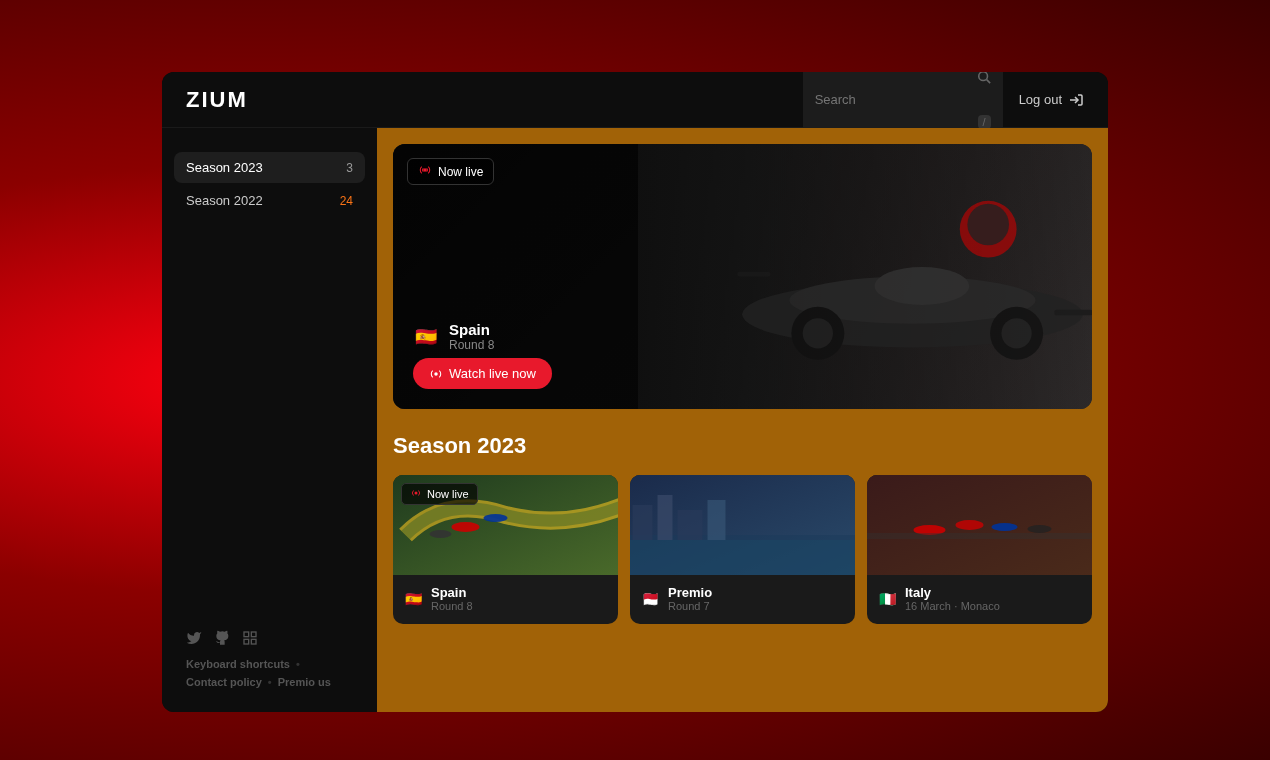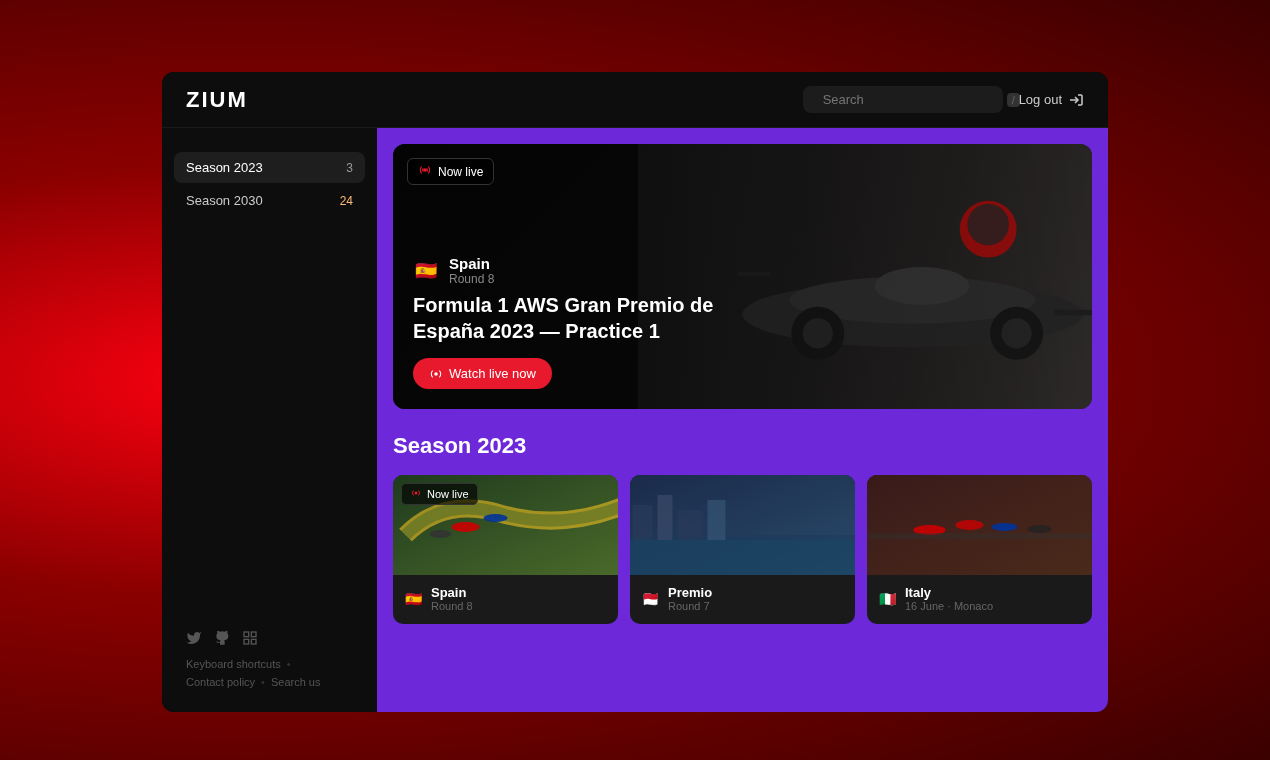--- a/index.html
+++ b/index.html
@@ -59,20 +59,21 @@
     }
 
     .search-bar {
       display: flex;
       align-items: flex-end;
       background: #1c1c1c;
       border-radius: 8px;
       padding: 6px 12px;
       gap: 8px;
       width: 200px;
+      flex-direction: column;
     }
 
     .search-icon-svg {
       width: 14px;
       height: 14px;
       color: #666;
     }
 
     .search-input {
       background: transparent;
@@ -136,21 +137,21 @@
       color: #ccc;
       font-size: 13px;
     }
 
     .season-item.active {
       background: #1e1e1e;
       color: #fff;
     }
 
     .season-count {
-      color: #fdba74;
+      color: #f97316;
       font-size: 12px;
     }
 
     .season-item.active .season-count {
       color: #999;
     }
 
     .sidebar-footer {
       padding: 8px 12px;
     }
@@ -166,36 +167,37 @@
       font-size: 16px;
       cursor: pointer;
     }
 
     .sidebar-links {
       display: flex;
       gap: 6px;
       font-size: 11px;
       color: #555;
       flex-wrap: wrap;
+      font-weight: bold;
     }
 
     .sidebar-links span {
       cursor: pointer;
     }
 
     .sidebar-links .dot {
       color: #333;
     }
 
     
     .content-area {
       flex: 1;
       overflow-y: auto;
       padding: 16px;
-      background: #6d28d9;
+      background: #a16207;
     }
 
     .content-area::-webkit-scrollbar {
       width: 4px;
     }
     .content-area::-webkit-scrollbar-track {
       background: #111;
     }
     .content-area::-webkit-scrollbar-thumb {
       background: #333;
@@ -430,21 +432,21 @@
 
     <div class="sidebar">
       <div class="season-list">
 
         <div class="season-item active">
           <span>Season 2023</span>
           <span class="season-count">3</span>
         </div>
 
         <div class="season-item">
-          <span>Season 2030</span>
+          <span>Season 2022</span>
           <span class="season-count">24</span>
         </div>
 
 
 
       </div>
 
       <div class="sidebar-footer">
         <div class="sidebar-icons">
 
@@ -467,21 +469,21 @@
               <rect x="3" y="14" width="7" height="7"></rect>
               <rect x="14" y="14" width="7" height="7"></rect>
             </svg>
           </span>
         </div>
         <div class="sidebar-links">
           <span>Keyboard shortcuts</span>
           <span class="dot">•</span>
           <span>Contact policy</span>
           <span class="dot">•</span>
-          <span>Search us</span>
+          <span>Premio us</span>
         </div>
       </div>
     </div>
 
     <div class="content-area">
 
       <div class="hero-card">
 
         <div class="hero-image"></div>
 
@@ -535,21 +537,20 @@
         <div class="hero-content">
           <div class="hero-country">
             <div class="flag-circle">
               <span>🇪🇸</span>
             </div>
             <div>
               <div class="hero-country-name">Spain</div>
               <div class="hero-round">Round 8</div>
             </div>
           </div>
-          <div class="hero-title">Formula 1 AWS Gran Premio de España 2023 — Practice 1</div>
           <button class="watch-live-btn">
             <svg width="14" height="14" viewBox="0 0 24 24" fill="none">
               <circle cx="12" cy="12" r="3" fill="#fff"></circle>
               <path d="M6.3 6.3a8 8 0 000 11.4" stroke="#fff" stroke-width="1.8" fill="none"></path>
               <path d="M17.7 6.3a8 8 0 010 11.4" stroke="#fff" stroke-width="1.8" fill="none"></path>
             </svg>
             <span>Watch live now</span>
           </button>
         </div>
       </div>
@@ -648,21 +649,21 @@
                 <ellipse cx="180" cy="54" rx="12" ry="4" fill="#222" opacity="0.8"></ellipse>
 
                 <rect x="0" y="58" width="240" height="6" fill="#333" opacity="0.4"></rect>
               </svg>
             </div>
             <div class="race-card-info">
               <div class="race-card-country">
                 <div class="flag-small">🇮🇹</div>
                 <div>
                   <div class="race-card-name">Italy</div>
-                  <div class="race-card-round">16 June · Monaco</div>
+                  <div class="race-card-round">16 March · Monaco</div>
                 </div>
               </div>
             </div>
           </div>
 
         </div>
       </div>
 
     </div>
   </div>

